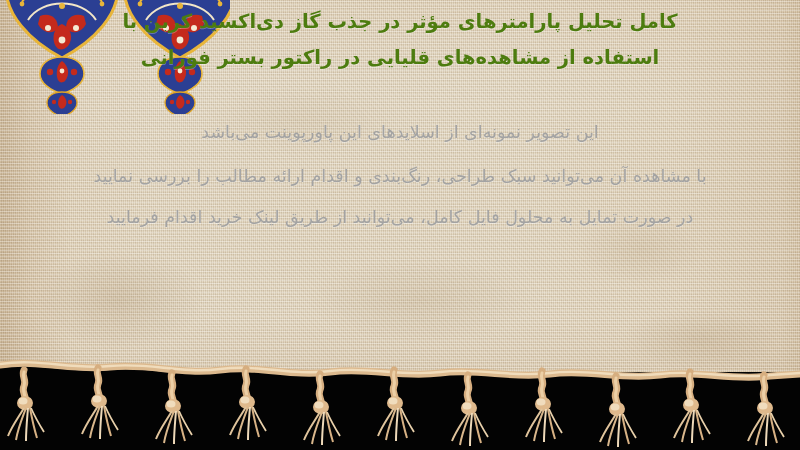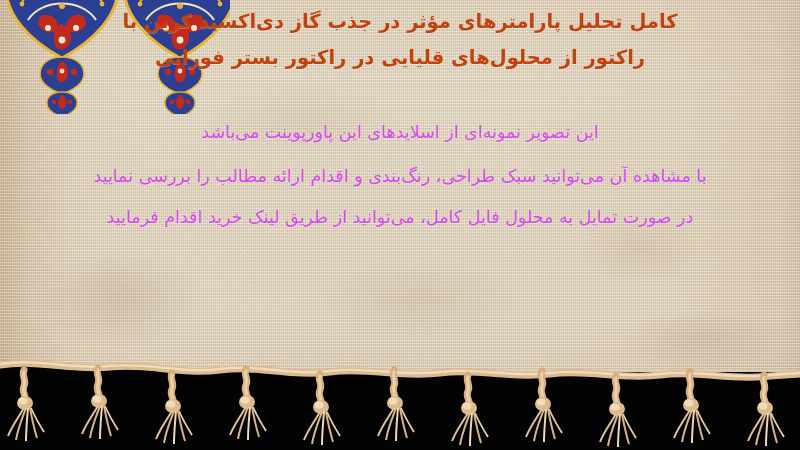--- a/index.html
+++ b/index.html
@@ -127,36 +127,36 @@
     z-index: 9;
     direction: rtl;
   }
 
   .title-block {
     position: absolute;
     top: 4px;
     right: 12px;
     width: 776px;
     text-align: center;
-    color: #c2410c;
+    color: #4d7c0f;
     font-weight: bold;
     font-size: 19.5px;
     line-height: 36px;
     letter-spacing: 0px;
     text-shadow: 0 1px 0 rgba(255,255,255,0.28);
   }
   .title-block .tline { display: block; white-space: nowrap; }
 
   .body-block {
     position: absolute;
     top: 112px;
     right: 8px;
     width: 784px;
     text-align: center;
-    color: #d946ef;
+    color: #a3a3a3;
     font-size: 17.5px;
     line-height: 41px;
     text-shadow: 0 1px 0 rgba(255,255,255,0.25);
   }
   .body-block .bline { display: block; white-space: nowrap; }
   .body-block .bline.first { margin-bottom: 3px; }
 </style>
 </head>
 <body>
 
@@ -297,21 +297,21 @@
       </g>
     <g transform="translate(764,25)">
         <use href="#tassel"></use>
       </g>
   </svg>
 
   <div class="text-layer">
 
     <div class="title-block">
       <span class="tline">کامل تحلیل پارامترهای مؤثر در جذب گاز دی‌اکسید کربن با</span>
-      <span class="tline">راکتور از محلول‌های قلیایی در راکتور بستر فورانی</span>
+      <span class="tline">استفاده از مشاهده‌های قلیایی در راکتور بستر فورانی</span>
     </div>
 
     <div class="body-block">
       <span class="bline first">این تصویر نمونه‌ای از اسلایدهای این پاورپوینت می‌باشد</span>
       <span class="bline">با مشاهده آن می‌توانید سبک طراحی، رنگ‌بندی و اقدام ارائه مطالب را بررسی نمایید</span>
       <span class="bline">در صورت تمایل به محلول فایل کامل، می‌توانید از طریق لینک خرید اقدام فرمایید</span>
     </div>
 
   </div>
 

